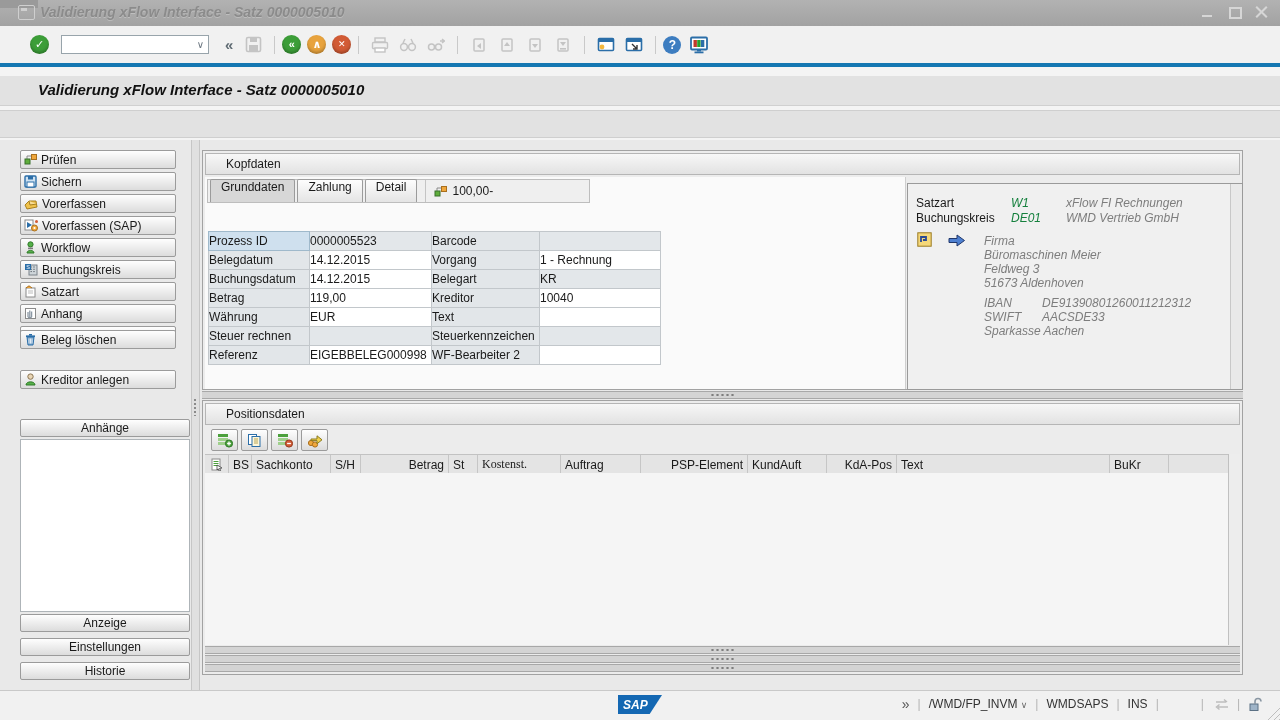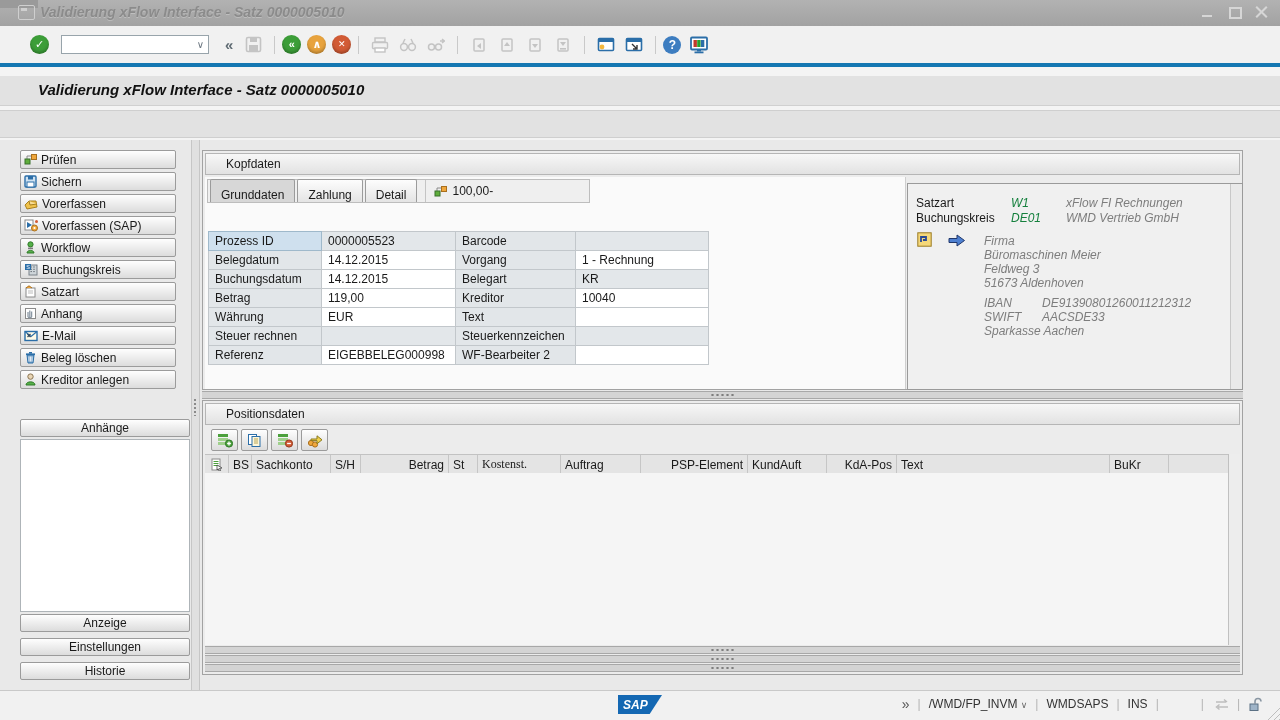--- a/index.html
+++ b/index.html
@@ -57,27 +57,27 @@
          background-image:radial-gradient(circle,#8a8a8a 1px,transparent 1.3px);background-size:4px 4px;}
 
   
   .grp{background:#ececec;border:1px solid #a2a2a2;box-sizing:border-box;}
   .hdrbar{position:absolute;left:2px;top:2px;right:2px;height:22px;background:linear-gradient(#f7f7f7,#e2e2e2);
           border:1px solid #b5b5b5;display:flex;align-items:center;padding-left:20px;box-sizing:border-box;}
   .kopf{left:202px;top:150px;width:1041px;height:240px;}
   .kopf-left{position:absolute;left:2px;top:26px;width:700px;height:212px;background:#fafafa;border-right:1px solid #cfcfcf;}
   .tabrow{position:absolute;left:2px;top:2px;width:383px;height:24px;border:1px solid #bdbdbd;display:flex;align-items:flex-end;
           background:#efefef;box-sizing:border-box;}
-  .tab{height:22px;padding:0 10px;display:flex;align-items:flex-end;border:1px solid #9b9b9b;border-bottom:none;
+  .tab{height:22px;padding:0 10px;display:flex;align-items:flex-start;border:1px solid #9b9b9b;border-bottom:none;
        background:linear-gradient(#fdfdfd,#e4e4e4);margin-left:2px;border-radius:2px 2px 0 0;}
   .tab.active{background:#d7d7d7;font-weight:normal;}
   .balchip{height:22px;display:flex;align-items:center;gap:5px;padding:0 8px;margin-left:8px;border-left:1px solid #c4c4c4;}
 
   table.form{position:absolute;left:3px;top:54px;border-collapse:collapse;}
-  table.form td{height:18px;padding:0 6px;border:1px solid #c2c7cb;font-size:12px;white-space:nowrap;}
+  table.form td{height:18px;padding:0 0;border:1px solid #c2c7cb;font-size:12px;white-space:nowrap;}
   td.flabel{background:#e2e6e9;width:100px;}
   td.flabel.focus{background:#cfe0ee;border-color:#9fb9cb;}
   td.fval{background:#fff;border-color:#adb7bd;width:121px;}
   td.fval.ro{background:#e3e7ea;border-color:#c2c7cb;}
   td.flabel2{background:#e2e6e9;width:107px;}
   td.fval2{background:#fff;border-color:#adb7bd;width:120px;}
   td.fval2.ro{background:#e3e7ea;border-color:#c2c7cb;}
 
   
   .info{left:907px;top:183px;width:336px;height:207px;background:#f0f0f0;border:1px solid #9a9a9a;box-sizing:border-box;}
@@ -310,21 +310,21 @@
   <span class="lbl">Anhang</span>
 </div>
 <div class="abs btn3d side-btn" style="top:326px;">
   <svg class="micon" width="14" height="12" viewBox="0 0 14 12">
       <rect x="1" y="1.5" width="12" height="9" fill="#fffbe8" stroke="#2b6ea8" stroke-width="1.4"></rect>
       <path d="M1 1.5 L7 6.5 L13 1.5" fill="none" stroke="#2b6ea8" stroke-width="1.2"></path>
       <path d="M3.5 4 l3 3 m0 -3 l-3 3" stroke="#34495e" stroke-width="1.2"></path>
     </svg>
   <span class="lbl">E-Mail</span>
 </div>
-<div class="abs btn3d side-btn" style="top:348px;">
+<div class="abs btn3d side-btn" style="top:330px;">
   <svg class="micon" width="13" height="13" viewBox="0 0 13 13">
       <path d="M3 4 L4 12 H9 L10 4 Z" fill="#7da7cc" stroke="#2b6ea8"></path>
       <rect x="2" y="2.4" width="9" height="1.6" fill="#2b6ea8"></rect>
       <rect x="5" y="1" width="3" height="1.6" fill="#2b6ea8"></rect>
       <path d="M5 5.5 V10.5 M6.5 5.5 V10.5 M8 5.5 V10.5" stroke="#eaf2f8" stroke-width="0.9"></path>
     </svg>
   <span class="lbl">Beleg löschen</span>
 </div>
 <div class="abs btn3d side-btn" style="top:370px;">
   <svg class="micon" width="13" height="13" viewBox="0 0 13 13">

